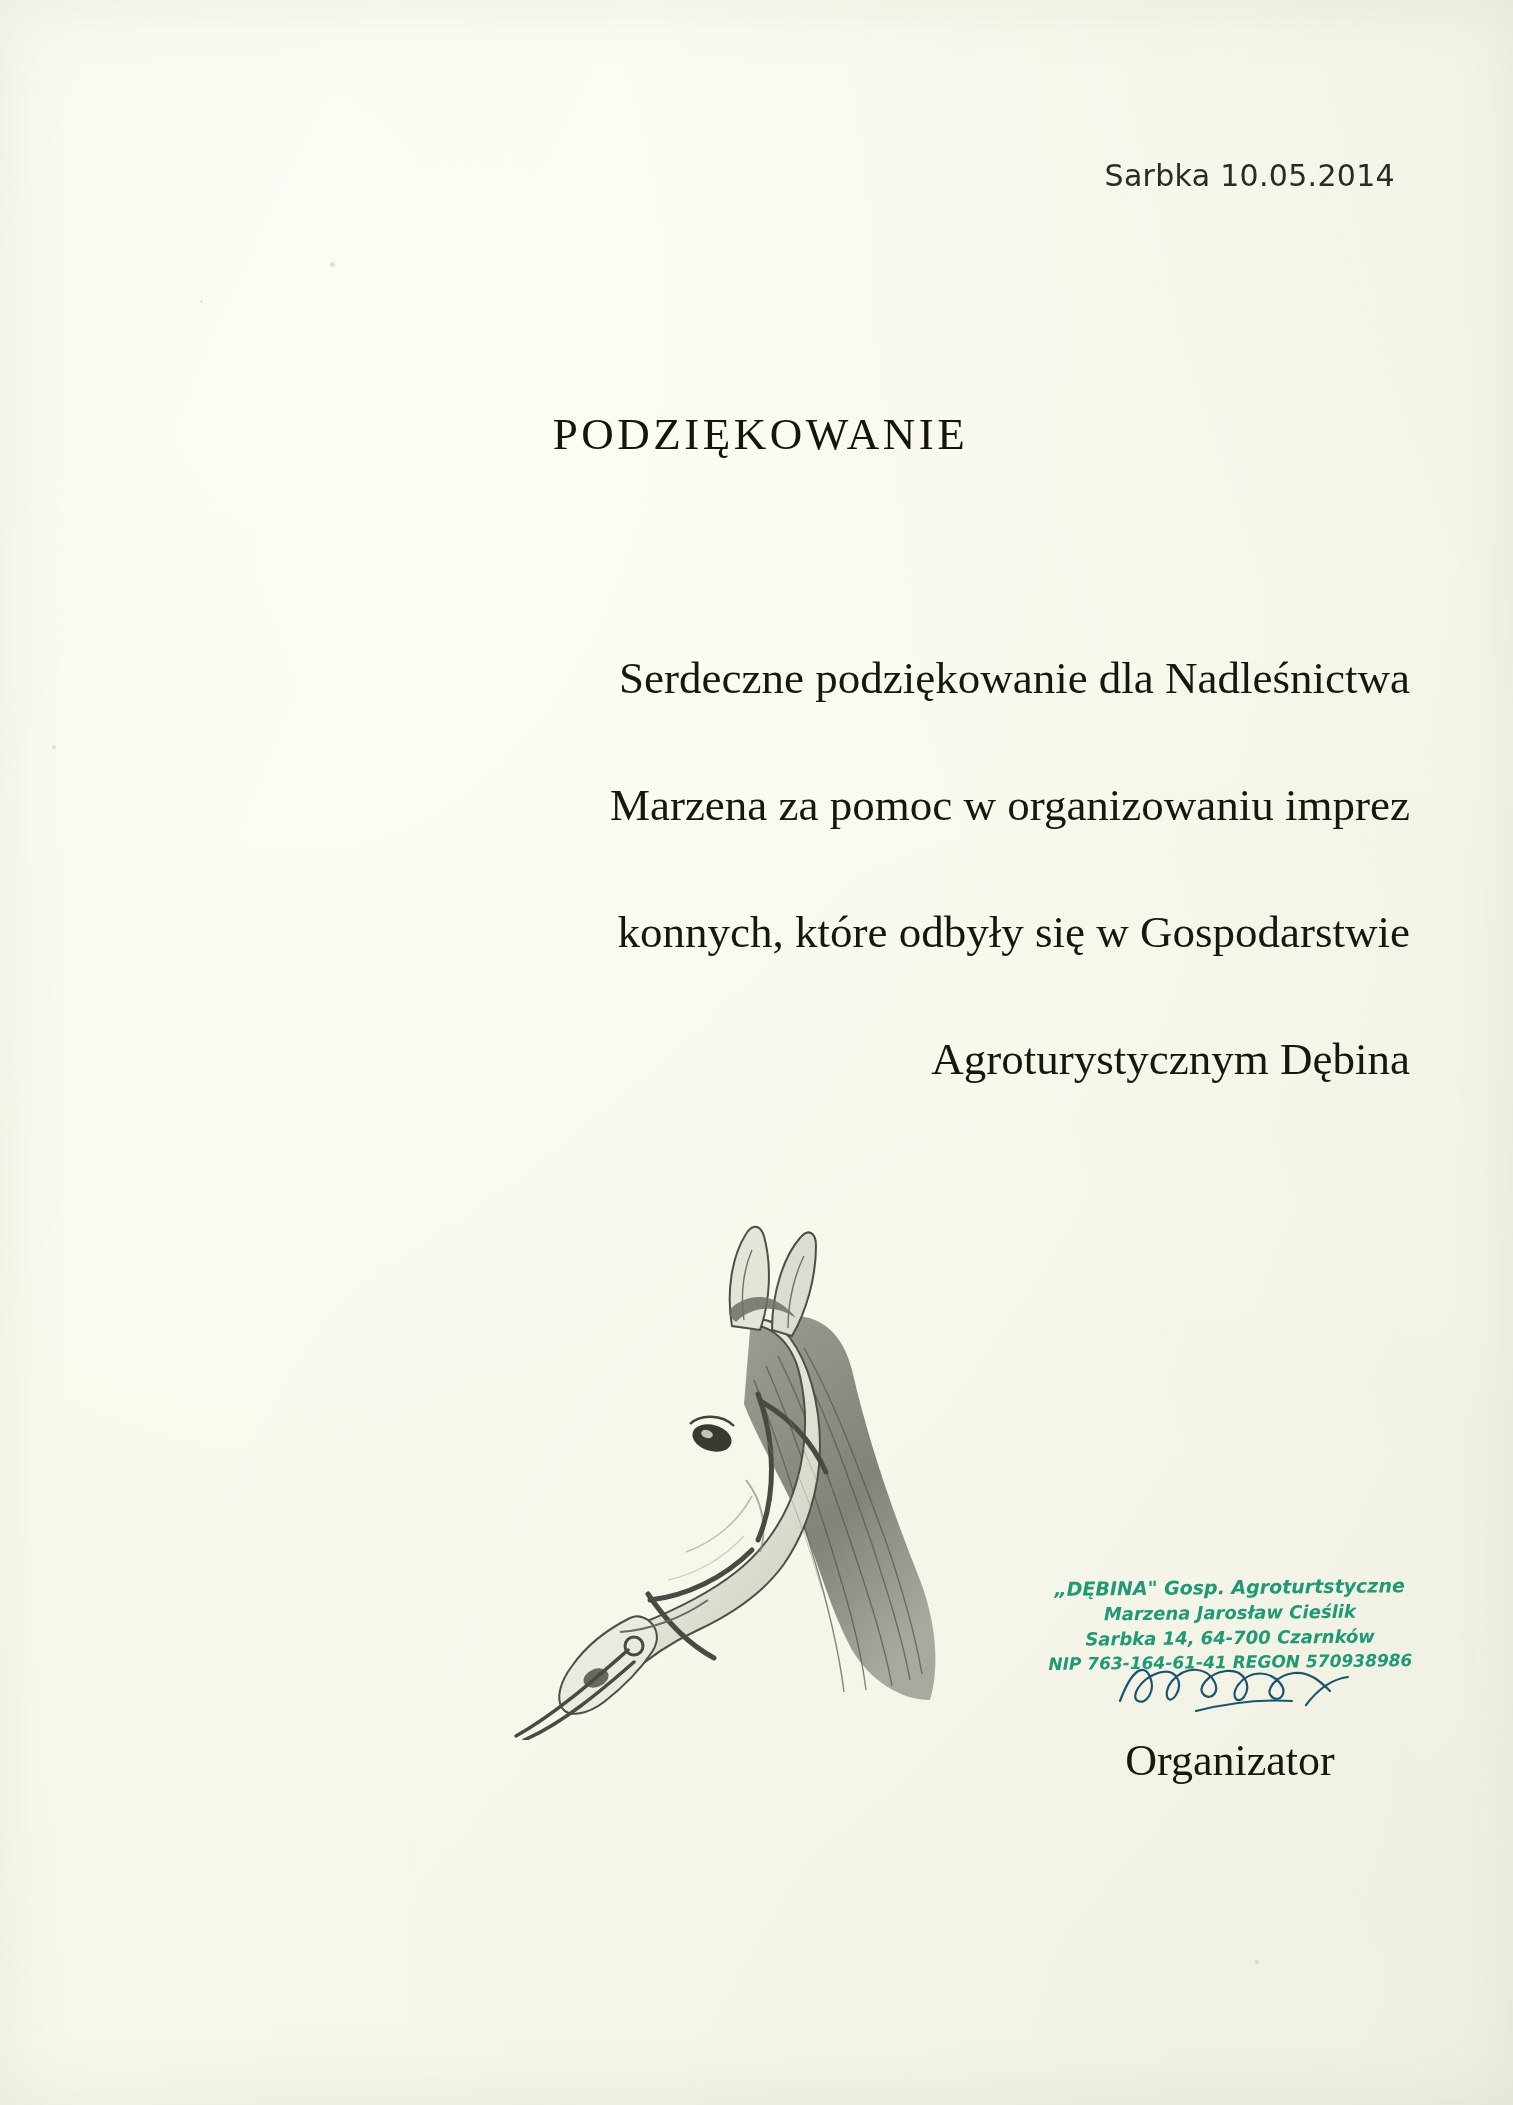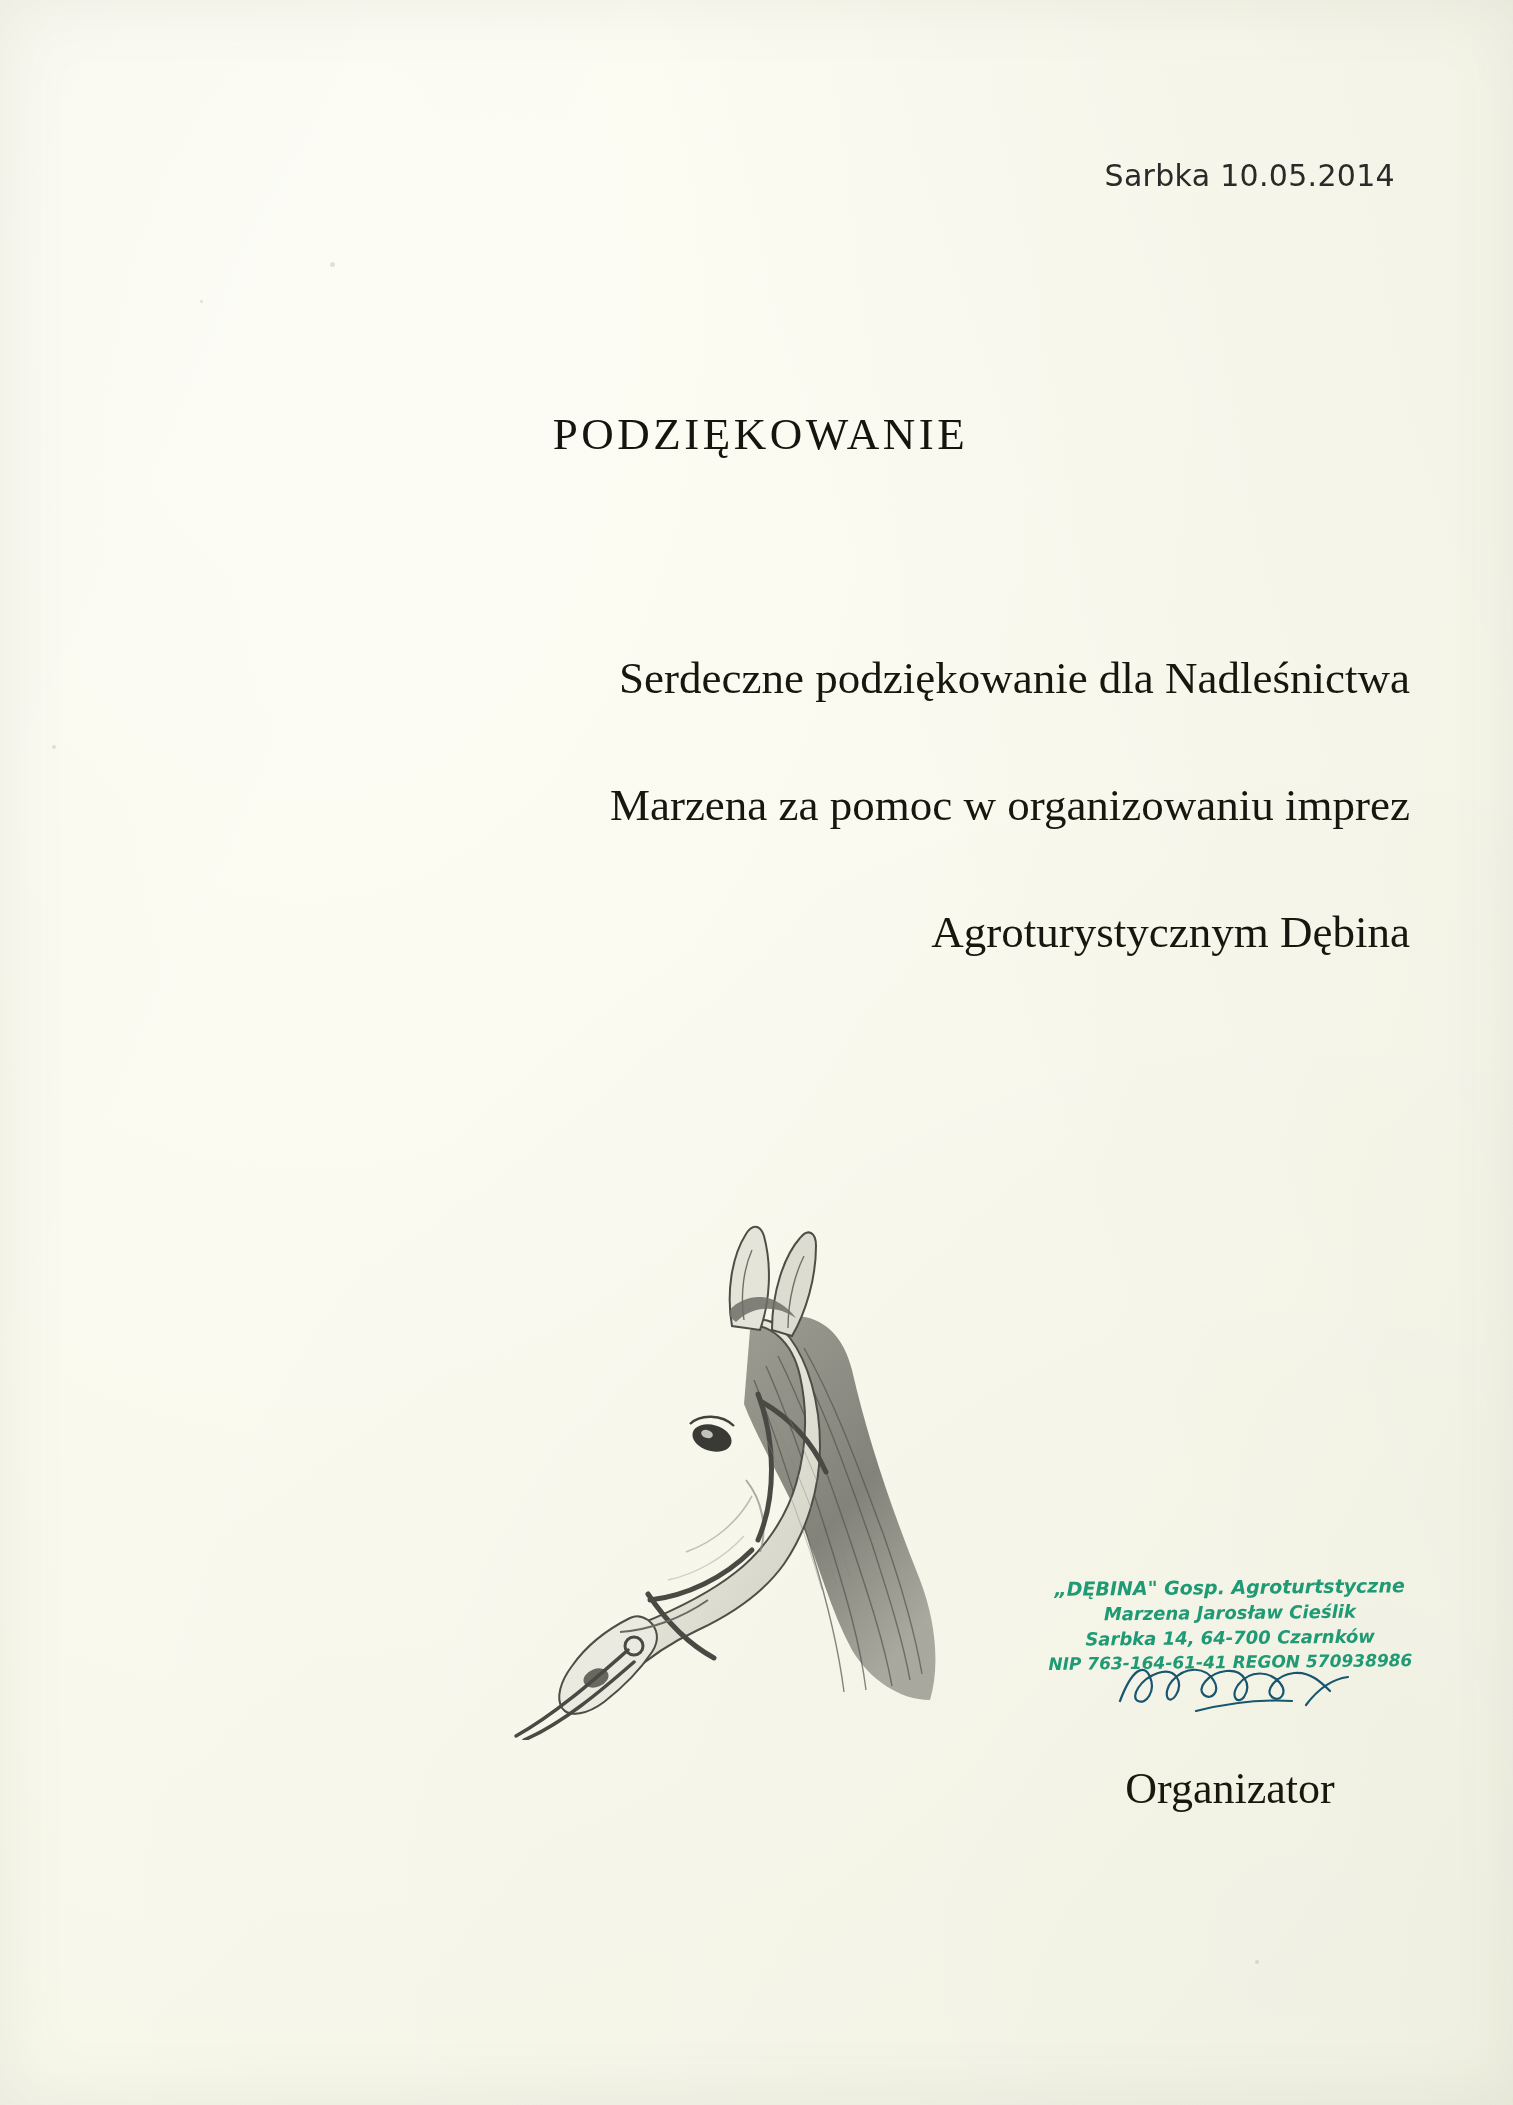--- a/index.html
+++ b/index.html
@@ -106,21 +106,20 @@
   }
 
   .organizator {
     position: absolute;
     left: 1040px;
     top: 1735px;
     width: 380px;
     text-align: center;
     font-size: 44px;
     color: #18180f;
-    margin-top: 28px;
   }
 
   .spot {
     position: absolute;
     border-radius: 50%;
     background: rgba(90,90,70,0.16);
     pointer-events: none;
   }
 </style>
 </head>
@@ -136,20 +135,21 @@
   <div class="spot" style="left:200px; top:300px; width:3px; height:3px;"></div>
   <div class="spot" style="left:1255px; top:1960px; width:4px; height:4px;"></div>
 
   <div class="date">Sarbka 10.05.2014</div>
 
   <div class="title">PODZIĘKOWANIE</div>
 
   <div class="body-text">
     <span class="ln">Serdeczne podziękowanie dla Nadleśnictwa</span>
     <span class="ln">Marzena za pomoc w organizowaniu imprez</span>
+    <span class="ln">konnych, które odbyły się w Gospodarstwie</span>
     <span class="ln">Agroturystycznym Dębina</span>
   </div>
 
   <svg class="horse" viewBox="0 0 520 560">
     <defs>
       <linearGradient id="coat" x1="0" y1="0" x2="1" y2="1">
         <stop offset="0%" stop-color="#f2f2e8"></stop>
         <stop offset="55%" stop-color="#e2e2d6"></stop>
         <stop offset="100%" stop-color="#c9c9bc"></stop>
       </linearGradient>

